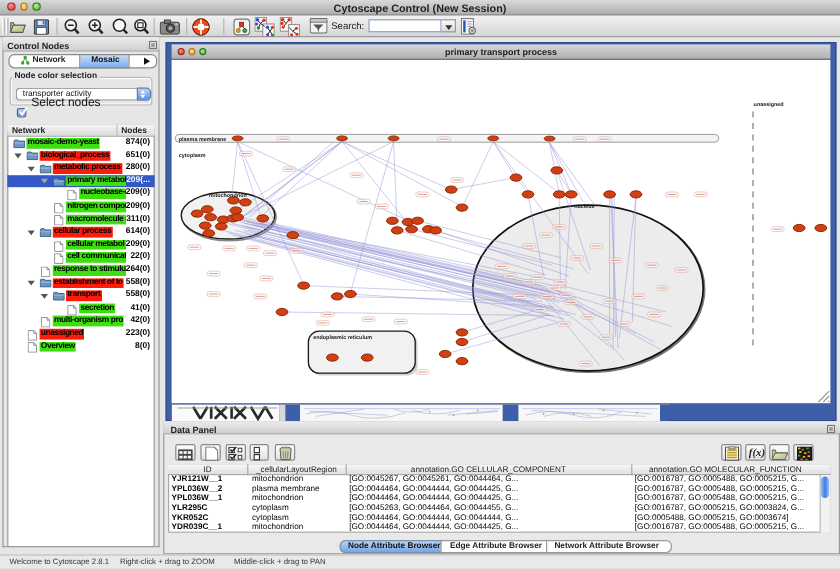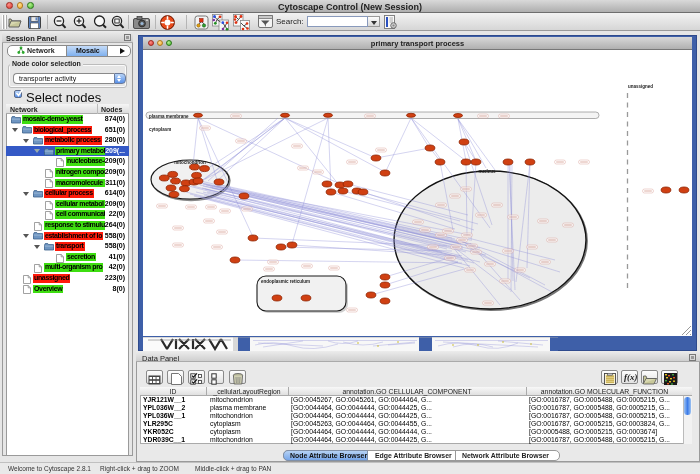--- a/index.html
+++ b/index.html
@@ -108,21 +108,21 @@
 <svg style="position:absolute;left:384px;top:15px" width="13" height="14" viewBox="0 0 13 14">
     <rect x="0.5" y="0.5" width="10" height="13" fill="#f8f8f8" stroke="#777" stroke-width="0.9"></rect>
     <rect x="2" y="2" width="2" height="10" fill="#2a50c0"></rect>
     <path d="M5.5 3 L9 3 M5.5 5 L9 5 M5.5 7 L9 7" stroke="#888" stroke-width="0.7"></path>
     <circle cx="9.5" cy="10.5" r="2.8" fill="#cfcfcf" stroke="#555" stroke-width="0.8"></circle>
     <circle cx="9.5" cy="10.5" r="1.1" fill="#888"></circle>
   </svg>
 
 <div style="position:absolute;left:2px;top:31px;width:131px;height:425px;background:#e6e6e6;border:1px solid #9a9a9a;border-top:none"></div>
 <div style="position:absolute;left:2px;top:31px;width:131px;height:12px;background:linear-gradient(#ececec,#cfcfcf);border-bottom:1px solid #aaa"></div>
-<div style="position:absolute;left:6px;top:34px;font-size:7.5px;font-weight:bold;color:#222">Session Panel</div>
+<div style="position:absolute;left:6px;top:34px;font-size:7.5px;font-weight:bold;color:#222">Control Nodes</div>
 <svg style="position:absolute;left:124px;top:34px" width="7" height="7" viewBox="0 0 7 7">
     <rect x="0.5" y="0.5" width="6" height="6" fill="none" stroke="#777" stroke-width="1"></rect>
     <rect x="2" y="2" width="3" height="3" fill="#999"></rect>
   </svg>
 
 <div style="position:absolute;left:7px;top:45px;width:124px;height:11.5px;background:#fff;border:1px solid #8a8a8a;border-radius:5px"></div>
 <div style="position:absolute;left:66px;top:45px;width:42px;height:11.5px;background:linear-gradient(#c4dbf8,#7fb0ee);border:1px solid #8a8a8a"></div>
 <div style="position:absolute;left:27px;top:47px;font-size:7px;font-weight:bold;color:#222">Network</div>
 <div style="position:absolute;left:76px;top:47px;font-size:7px;font-weight:bold;color:#111">Mosaic</div>
 <svg style="position:absolute;left:17px;top:46px" width="8" height="9" viewBox="0 0 8 9">
@@ -139,21 +139,21 @@
 <div style="position:absolute;left:13px;top:72.5px;width:101px;height:11px;background:#fff;border:1px solid #8a8a8a;border-radius:4px 0 0 4px;border-right:none"></div>
 <div style="position:absolute;left:114px;top:72.5px;width:12px;height:11px;background:linear-gradient(#b8d4f8,#5890e8);border:1px solid #6a7a9a;border-radius:0 4px 4px 0"></div>
 <div style="position:absolute;left:117px;top:74.7px;width:0;height:0;border-left:2.8px solid transparent;border-right:2.8px solid transparent;border-bottom:3.2px solid #fff"></div>
 <div style="position:absolute;left:117px;top:78.7px;width:0;height:0;border-left:2.8px solid transparent;border-right:2.8px solid transparent;border-top:3.2px solid #fff"></div>
 <div style="position:absolute;left:19px;top:74.5px;font-size:7px;color:#111">transporter activity</div>
 
 <div style="position:absolute;left:14px;top:89.5px;width:8px;height:8px;background:linear-gradient(#bcd6f8,#5890e8);border:1px solid #5a6a8a;border-radius:2px"></div>
 <svg style="position:absolute;left:14.5px;top:88px" width="9" height="10" viewBox="0 0 9 10">
     <path d="M1.5 5 L3.5 7.5 L7.5 1.5" fill="none" stroke="#fff" stroke-width="1.6"></path>
   </svg>
-<div style="position:absolute;left:26px;top:90px;font-size:13px;color:#111">Select nodes</div>
+<div style="position:absolute;left:26px;top:80px;font-size:10px;color:#111">Select nodes</div>
 
 <div style="position:absolute;left:6px;top:103.5px;width:123px;height:352px;background:#fff;border:1px solid #9a9a9a"></div>
 <div style="position:absolute;left:6px;top:103.5px;width:123px;height:10px;background:linear-gradient(#f5f5f5,#dcdcdc);border-bottom:1px solid #aaa"></div>
 <div style="position:absolute;left:97px;top:103.5px;width:1px;height:10px;background:#bbb"></div>
 <div style="position:absolute;left:10px;top:105.8px;font-size:7px;font-weight:bold;color:#222">Network</div>
 <div style="position:absolute;left:101px;top:105.8px;font-size:7px;font-weight:bold;color:#222">Nodes</div>
 <div style="position:absolute;left:6px;top:114px;width:123px;height:341px;overflow:hidden">
 <div style="position:relative;width:123px;height:343px">
       <svg style="position:absolute;left:5px;top:1.7999999999999998px" width="10" height="8" viewBox="0 0 10 8">
         <path d="M0.5 2.2 L0.5 7 L9.5 7 L9.5 1.6 L4.6 1.6 L3.8 0.6 L1.2 0.6 Z" fill="#6f96c2" stroke="#3a5f8a" stroke-width="0.8"></path>
@@ -679,21 +679,21 @@
       <circle cx="310" cy="8" r="0.8"></circle>
       <circle cx="335" cy="8" r="0.8"></circle>
       <circle cx="360" cy="5" r="0.8"></circle>
       <circle cx="388" cy="7" r="0.8"></circle>
     </g>
     <path d="M0 0 L415 0" stroke="#aaa" stroke-width="0.8"></path>
   </svg>
 
 <div style="position:absolute;left:136px;top:351px;width:564px;height:111px;background:#e9e9e9;border:1px solid #9a9a9a"></div>
 <div style="position:absolute;left:136px;top:351px;width:564px;height:11px;background:linear-gradient(#ececec,#cfcfcf);border-bottom:1px solid #aaa"></div>
-<div style="position:absolute;left:142px;top:353.5px;font-size:7.5px;font-weight:normal;color:#222">Data Panel</div>
+<div style="position:absolute;left:142px;top:353.5px;font-size:7.5px;font-weight:bold;color:#222">Data Panel</div>
 <svg style="position:absolute;left:689px;top:353.5px" width="7" height="7" viewBox="0 0 7 7">
     <rect x="0.5" y="0.5" width="6" height="6" fill="none" stroke="#777" stroke-width="1"></rect>
     <rect x="2" y="2" width="3" height="3" fill="#999"></rect>
   </svg>
 
 <div style="position:absolute;left:146px;top:370px;width:17px;height:14px;background:linear-gradient(#fdfdfd,#e2e2e2);border:1px solid #8a8a8a;border-radius:2px;"><svg width="13" height="10" style="margin:1px 0 0 1px" viewBox="0 0 13 10">
       <rect x="0.5" y="0.5" width="12" height="9" fill="#444"></rect>
       <g fill="#fff">
         <rect x="1.5" y="2" width="2.6" height="2.2"></rect>
         <rect x="5" y="2" width="2.6" height="2.2"></rect>

